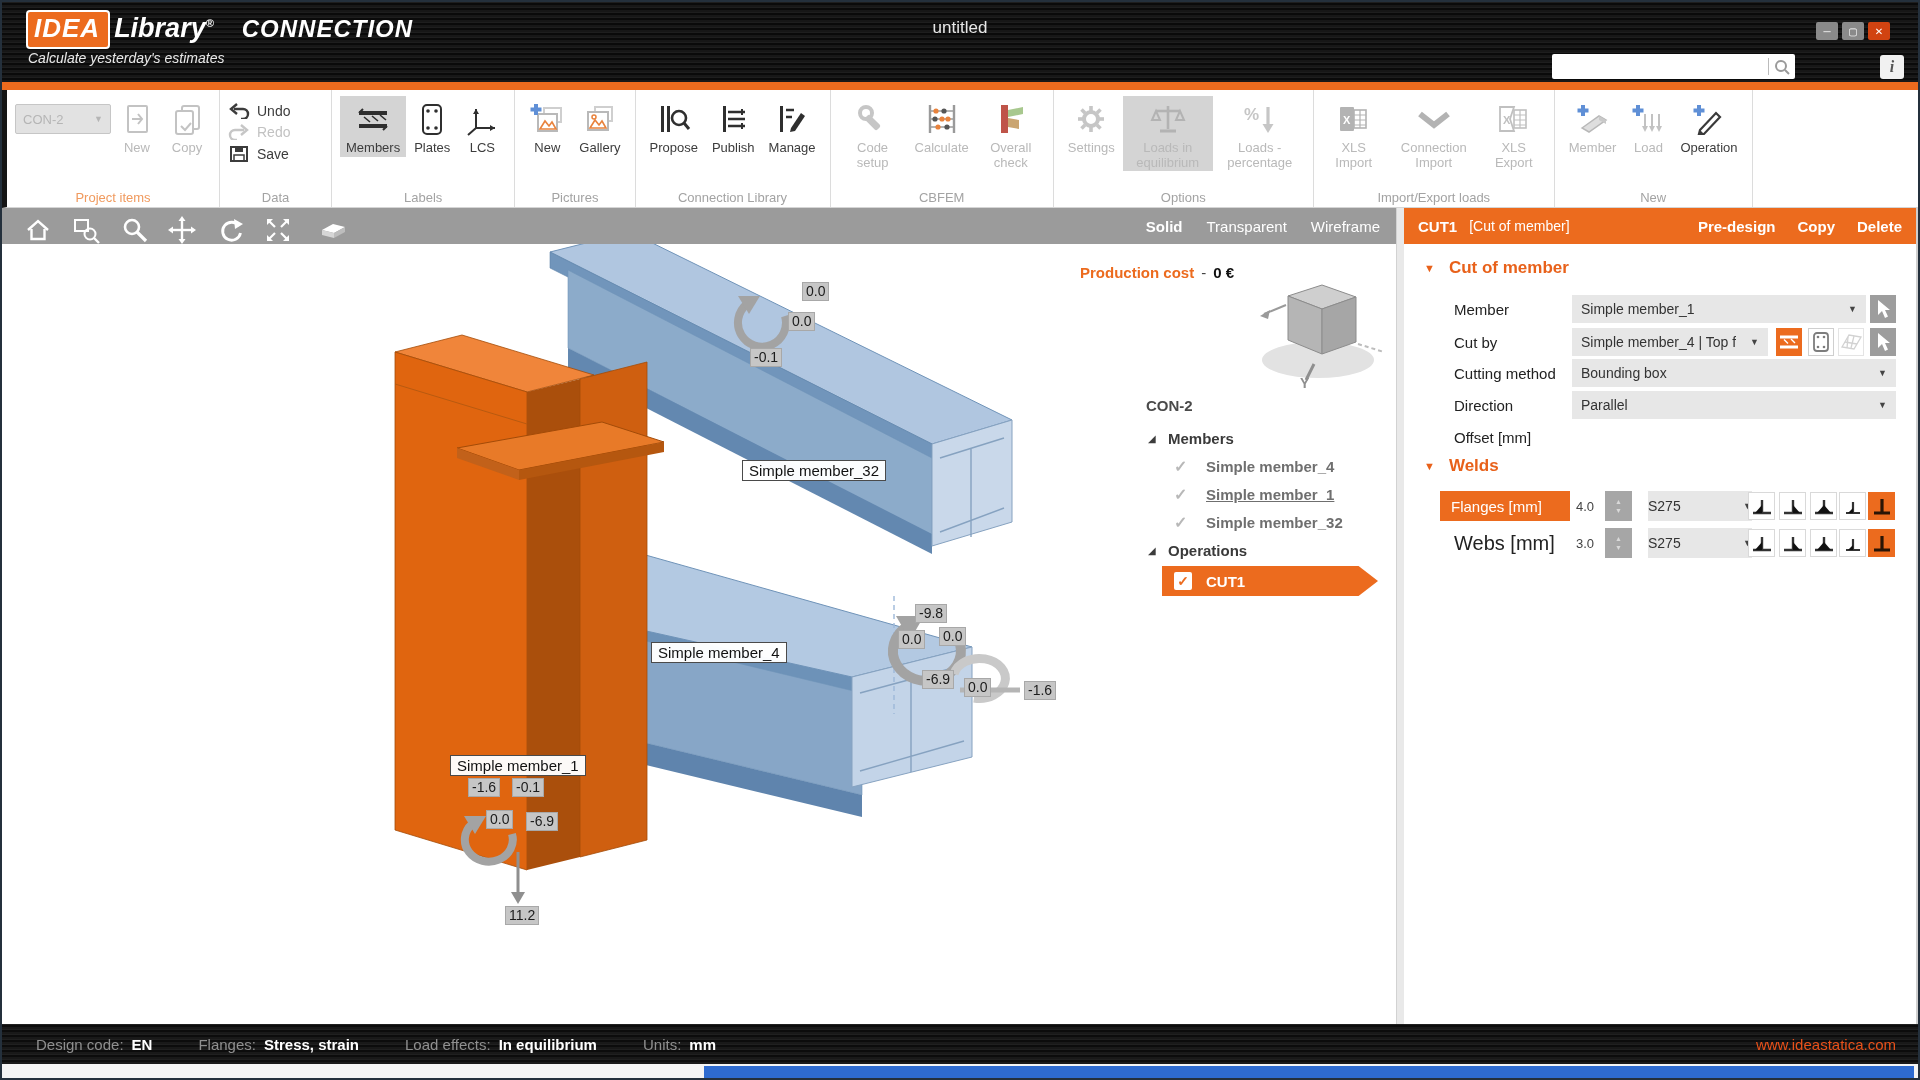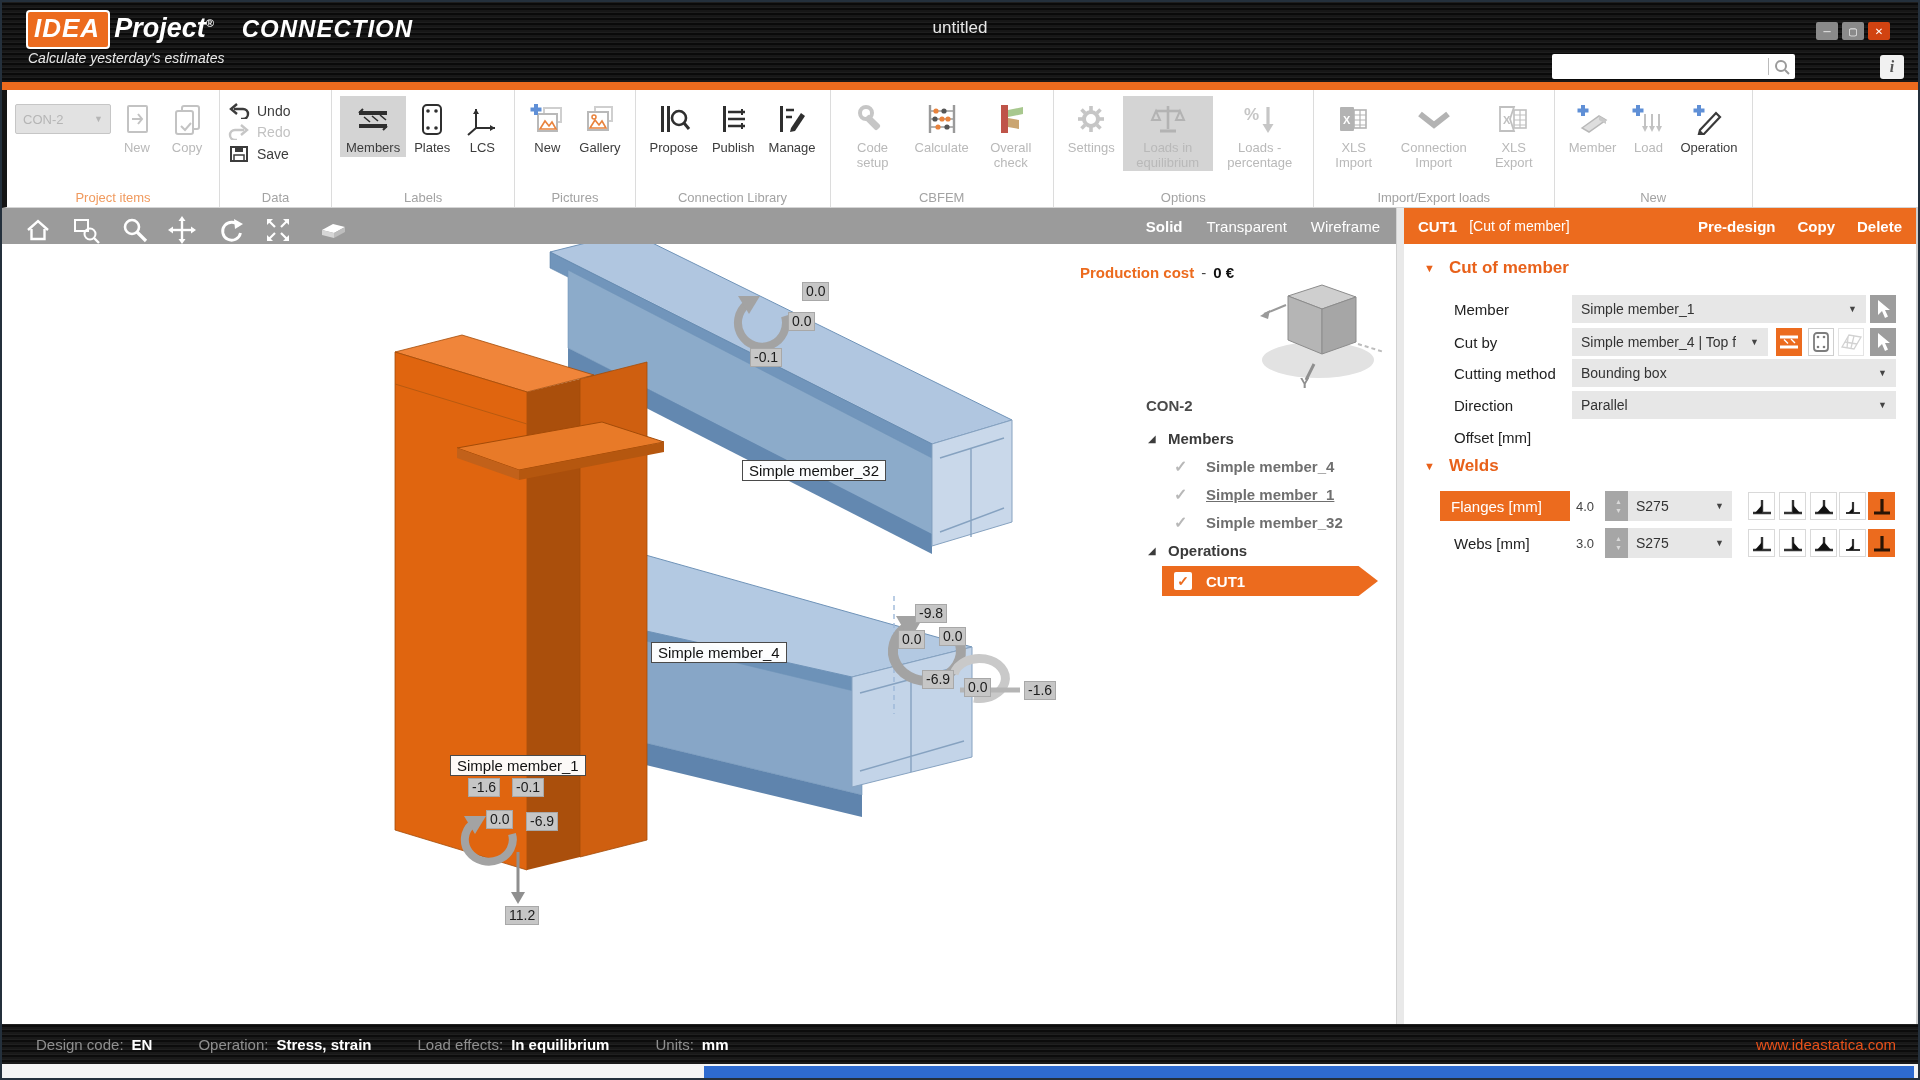--- a/index.html
+++ b/index.html
@@ -111,26 +111,26 @@
   .pin .car{ margin-left:auto; font-size:9px; color:#444;}
   .pin.plain{ background:#efefef; }
   .cbtn{ position:absolute; width:26px; height:28px; background:#9d9d9d; display:flex;
     align-items:center; justify-content:center;}
   .sqicon{ position:absolute; width:26px; height:28px; display:flex; align-items:center;
     justify-content:center; background:#fff; border:1px solid #cfcfcf;}
   .sqicon.orange{ background:#ec6b1e; border-color:#ec6b1e; }
   .sqicon.ghost{ border-color:#e4e4e4; }
   .weldtag{ position:absolute; left:36px; width:130px; height:30px; background:#ec6b1e; color:#fff;
     font-size:15px; display:flex; align-items:center; padding-left:11px;}
-  .weldlab{ position:absolute; left:50px; height:30px; display:flex; align-items:center; font-size:15px; color:#222;}
+  .weldlab{ position:absolute; left:50px; height:30px; display:flex; align-items:center; font-size:20px; color:#222;}
   .weldval{ position:absolute; left:172px; height:30px; display:flex; align-items:center; font-size:13px; color:#444;}
   .spinner{ position:absolute; left:201px; width:27px; height:30px; background:#a6a6a6; display:flex;
     flex-direction:column; align-items:center; justify-content:center; color:#d9d9d9; font-size:7px; line-height:9px;}
-  .wsel{ position:absolute; left:224px; width:104px; height:30px; background:#e7e7e7; font-size:14px;
-    color:#333; display:flex; align-items:center; padding:0 8px;}
+  .wsel{ position:absolute; left:244px; width:104px; height:30px; background:#e7e7e7; font-size:14px;
+    color:#333; display:flex; align-items:center; padding:0 0;}
   .wsel .car{ margin-left:auto; font-size:9px; color:#444;}
   .wicon{ position:absolute; width:27px; height:28px; background:#fff; border:1px solid #d9d9d9;
     display:flex; align-items:center; justify-content:center;}
   .wicon.sel{ background:#ec6b1e; border-color:#ec6b1e;}
   
   .statusbar{ position:absolute; left:0; right:0; top:1022px; height:40px;
     background:repeating-linear-gradient(180deg,#202020 0 1px,#0c0c0c 1px 3px,#191919 3px 5px);
     display:flex; align-items:center; padding-left:34px; font-size:15px;}
   .statusbar .k{ color:#8f8f8f; margin-right:8px;}
   .statusbar .v{ color:#fff; font-weight:bold; margin-right:46px;}
@@ -140,21 +140,21 @@
   .bluestrip{ position:absolute; left:702px; right:4px; top:2px; height:12px; background:#2e6bd0;}
 </style>
 </head>
 <body>
 
 <div class="app">
 
   <div class="topbar">
     <div class="logo">
       <span class="logo-idea">IDEA</span>
-      <span class="logo-statica"><span>Project</span><sup class="logo-reg">®</sup></span>
+      <span class="logo-statica"><span>Library</span><sup class="logo-reg">®</sup></span>
       <span class="logo-product">CONNECTION</span>
     </div>
     <div class="tagline">Calculate yesterday's estimates</div>
     <div class="doc-title">untitled</div>
     <div class="winbtns">
       <div class="winbtn">─</div>
       <div class="winbtn">▢</div>
       <div class="winbtn close">✕</div>
     </div>
     <div class="searchbox">
@@ -835,21 +835,21 @@
     <div class="wicon sel" style="top:285px;left:464px">
       <svg width="24" height="24">
           <path d="M4 19 h16 M12 5 v14" stroke="#2a1505" stroke-width="3.2" fill="none"></path>
         </svg>
     </div>
   </div>
 
   <div class="statusbar">
     <span class="k">Design code:</span>
     <span class="v">EN</span>
-    <span class="k">Operation:</span>
+    <span class="k">Flanges:</span>
     <span class="v">Stress, strain</span>
     <span class="k">Load effects:</span>
     <span class="v">In equilibrium</span>
     <span class="k">Units:</span>
     <span class="v">mm</span>
     <span class="website">www.ideastatica.com</span>
   </div>
   <div class="bottomstrip">
     <div class="bluestrip"></div>
   </div>

